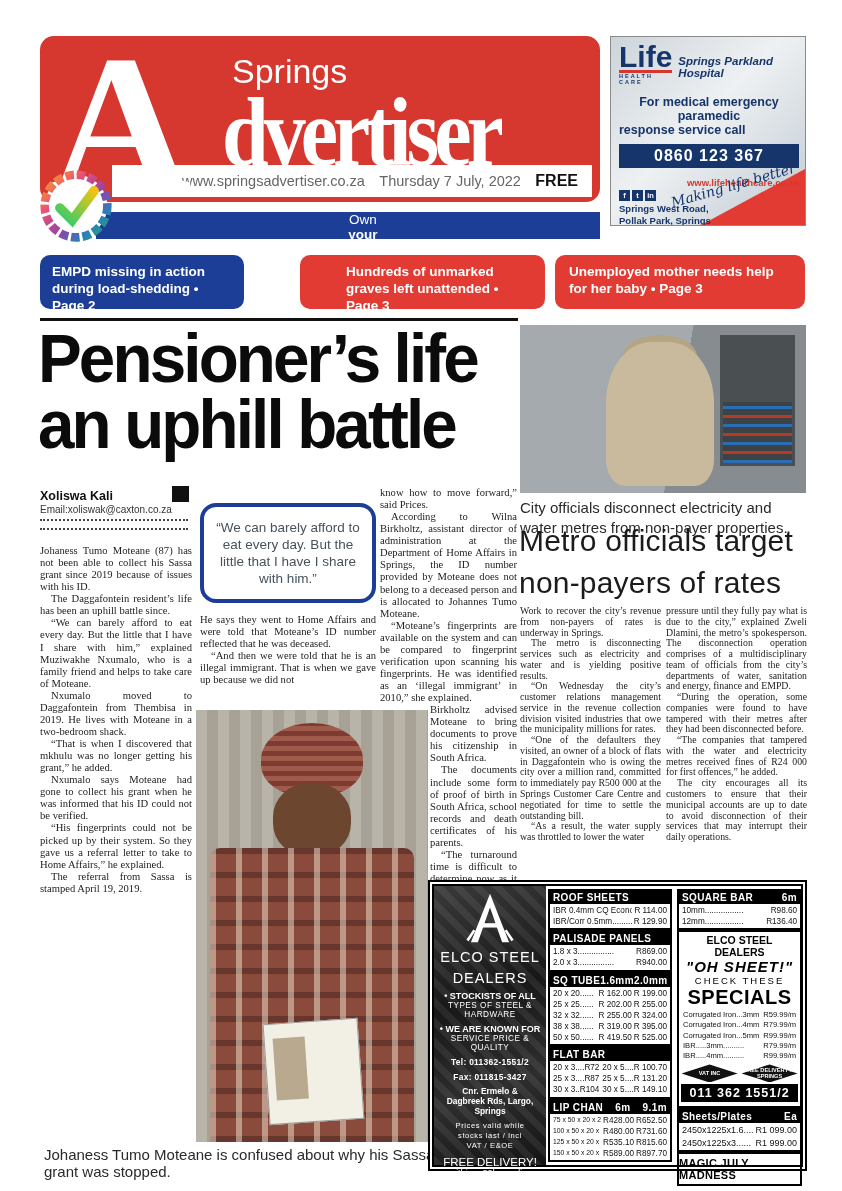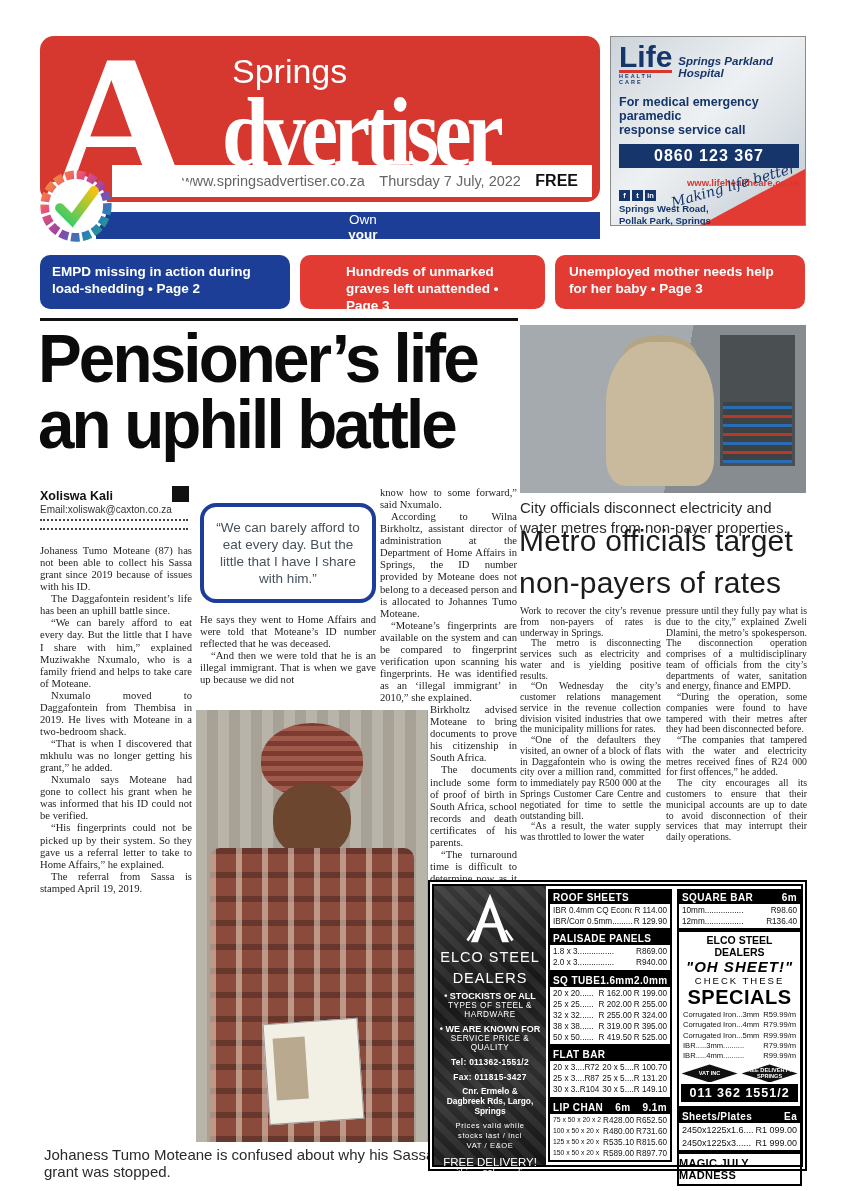--- a/index.html
+++ b/index.html
@@ -27,21 +27,21 @@
   
   .life{left:610px;top:36px;width:196px;height:190px;border:1px solid #8a8a8a;box-sizing:border-box;
       background:linear-gradient(135deg,#ccd4da 0%,#eef1f3 45%,#bfc9d1 100%);overflow:hidden;}
   .life-corner{position:absolute;right:0;bottom:0;width:104px;height:56px;background:#e23b34;
       clip-path:polygon(100% 0,100% 100%,0 100%);}
   .life-in{position:absolute;left:8px;top:6px;right:6px;}
   .life-brandrow{display:flex;align-items:flex-end;gap:6px;}
   .life-brand{color:#16356b;font-weight:800;font-size:30px;line-height:.9;border-bottom:3px solid #d6372f;}
   .life-brandsub{color:#16356b;font-size:5.5px;letter-spacing:2px;font-weight:bold;}
   .life-hosp{color:#16356b;font-weight:bold;font-style:italic;font-size:11.5px;padding-bottom:6px;}
-  .life-l1{color:#16356b;font-weight:800;font-size:12.5px;margin-top:10px;}
+  .life-l1{color:#16356b;font-weight:800;font-size:12.5px;margin-top:10px;text-align:center;}
   .life-l2{color:#16356b;font-weight:800;font-size:12.5px;}
   .life-phone{background:#16356b;color:#fff;font-weight:800;font-size:16px;text-align:center;
       padding:3px 0;margin-top:7px;letter-spacing:1px;}
   .life-web{color:#d6372f;font-weight:bold;font-size:9.5px;margin-top:9px;text-align:right;}
   .life-social{display:flex;gap:2px;margin-top:2px;}
   .life-social span{width:11px;height:11px;background:#16356b;color:#fff;font-size:7.5px;font-weight:bold;
       display:flex;align-items:center;justify-content:center;}
   .life-addr{color:#16356b;font-weight:bold;font-size:9.5px;line-height:1.25;margin-top:2px;position:relative;z-index:2;}
   .life-slogan{position:absolute;right:8px;bottom:32px;color:#16356b;font-family:"DejaVu Serif",serif;
       font-style:italic;font-size:14px;transform:rotate(-16deg);z-index:3;}
@@ -212,21 +212,21 @@
         </div>
       <div class="life-addr">
         <div>Springs West Road,</div>
         <div>Pollak Park, Springs</div>
 
       </div>
     </div>
     <div class="life-slogan">Making life better</div>
   </div>
 
-  <div class="abs teaser t-blue" style="left:40px;width:250px;padding-left:12px;">
+  <div class="abs teaser t-blue" style="left:40px;width:204px;padding-left:12px;">
     <span>EMPD missing in action during load-shedding </span><span>• Page 2</span>
   </div>
   <div class="abs teaser t-red" style="left:300px;width:245px;padding-left:46px;">
     <span>Hundreds of unmarked graves left unattended </span><span>• Page 3</span>
   </div>
   <div class="abs teaser t-red" style="left:555px;width:250px;">
     <span>Unemployed mother needs help for her baby </span><span>• Page 3</span>
   </div>
 
   <div class="abs hrule"></div>
@@ -255,21 +255,21 @@
   <div class="abs bodycol col2">
     <div class="pullquote">“We can barely afford to eat every day. But the little that I have I share with him.”</div>
     <div>
         <p>He says they went to Home Affairs and were told that Moteane’s ID number reflected that he was deceased.</p>
         <p>“And then we were told that he is an illegal immigrant. That is when we gave up because we did not</p>
       </div>
   </div>
 
   <div class="abs bodycol col3">
     <div>
-        <p>know how to some forward,” said Nxumalo.</p>
+        <p>know how to move forward,” said Prices.</p>
         <p>According to Wilna Birkholtz, assistant director of administration at the Department of Home Affairs in Springs, the ID number provided by Moteane does not belong to a deceased person and is allocated to Johannes Tumo Moteane.</p>
         <p>“Moteane’s fingerprints are available on the system and can be compared to fingerprint verification upon scanning his fingerprints. He was identified as an ‘illegal immigrant’ in 2010,” she explained.</p>
       </div>
     <div class="col3-wrap">
         <p>Birkholtz advised Moteane to bring documents to prove his citizenship in South Africa.</p>
         <p>The documents include some form of proof of birth in South Africa, school records and death certificates of his parents.</p>
         <p>“The turnaround time is difficult to determine now as it is dependent on him providing the requested documents,” she added.</p>
       </div>
   </div>
 

